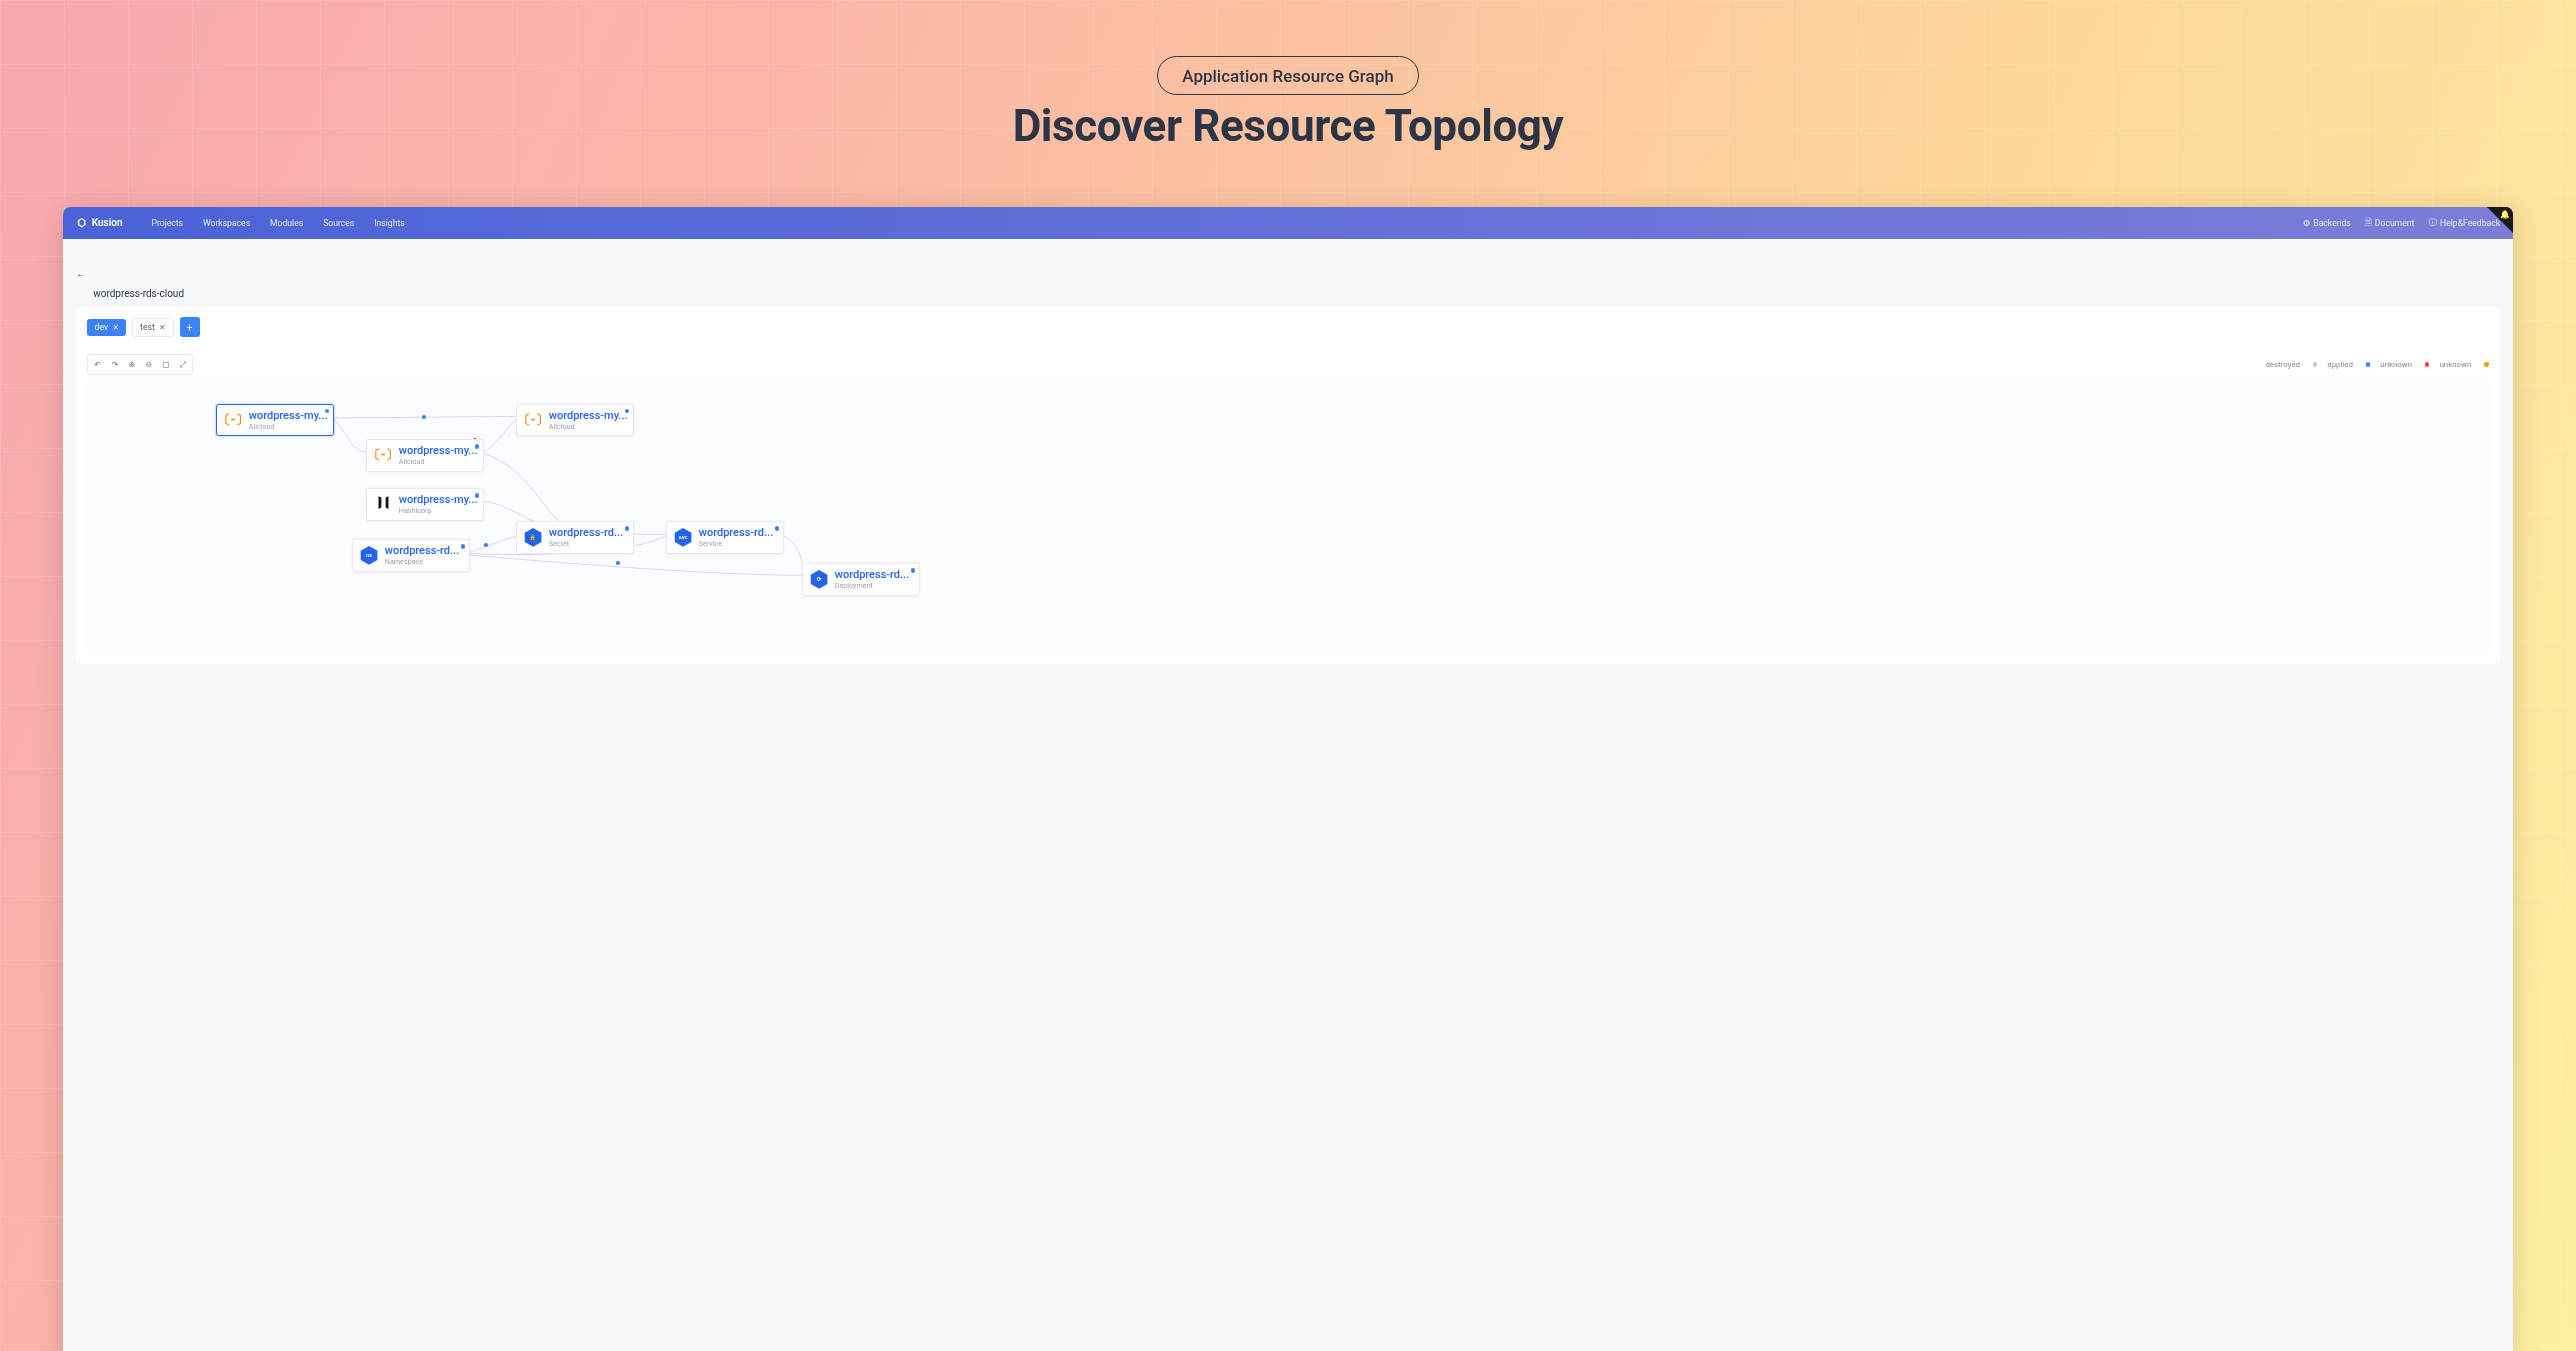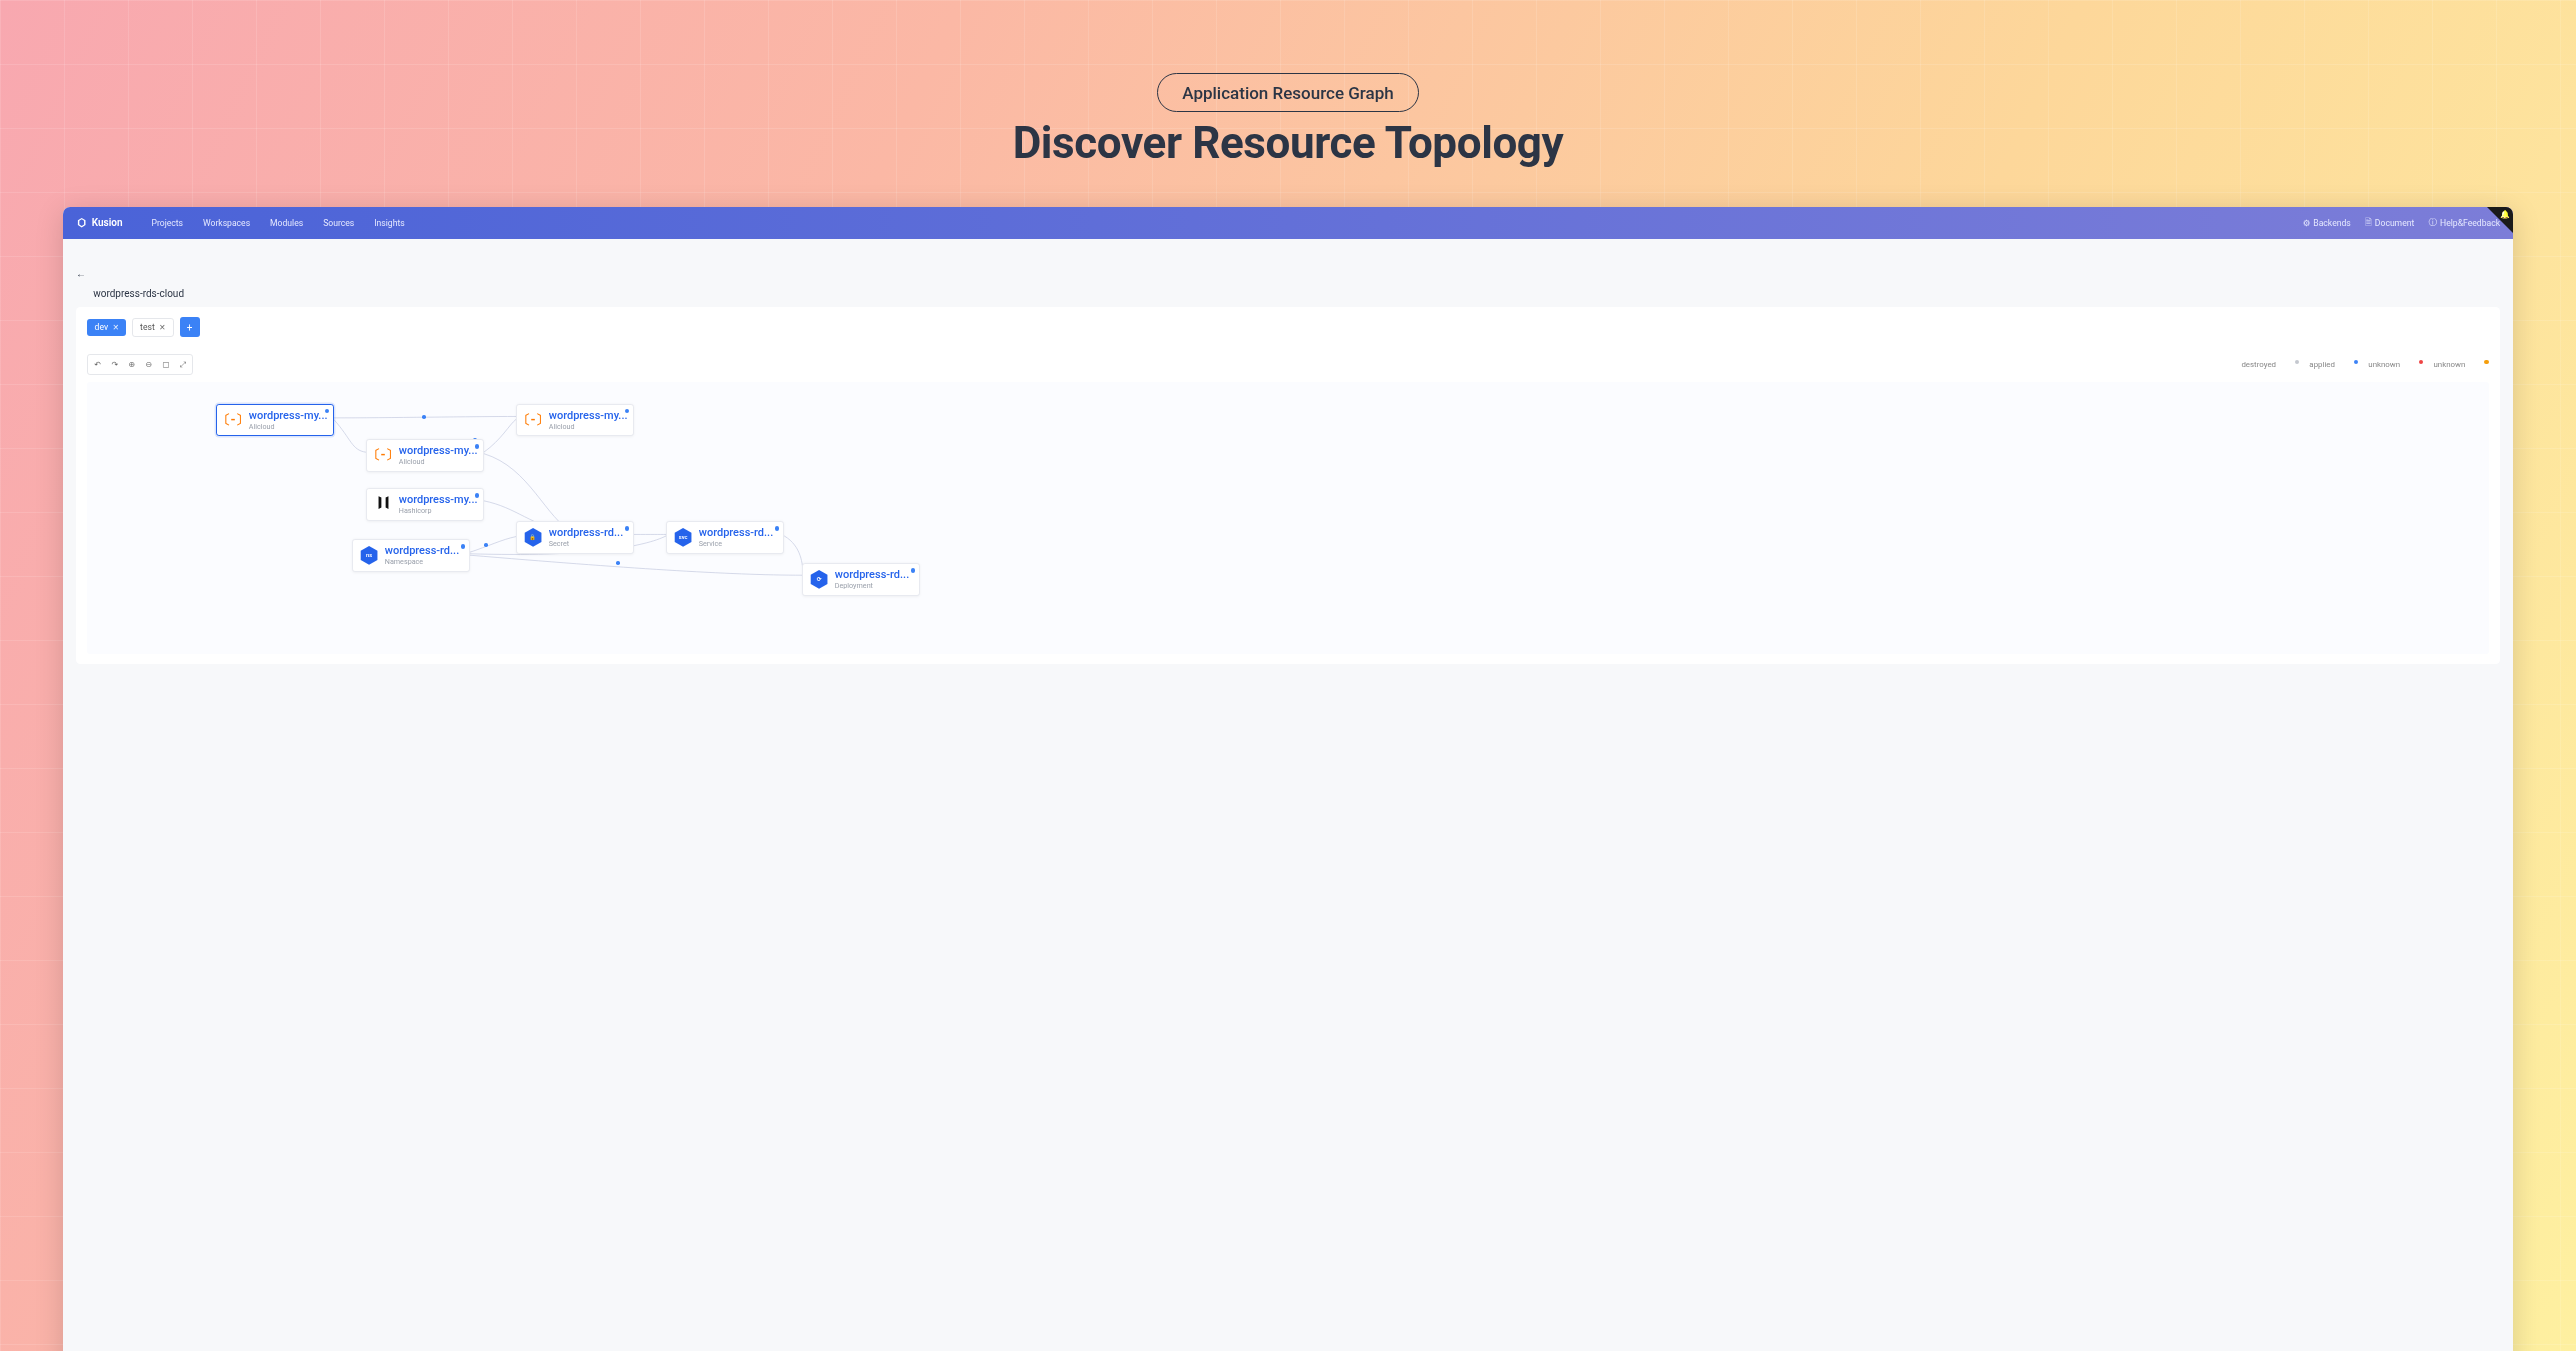--- a/index.html
+++ b/index.html
@@ -13,21 +13,21 @@
 .bg-grid {
   position: absolute;
   inset: 0;
   background-image: linear-gradient(rgba(255,255,255,0.12) 0.7px, transparent 0.7px),
                     linear-gradient(90deg, rgba(255,255,255,0.12) 0.7px, transparent 0.7px);
   background-size: 64px 64px;
   pointer-events: none;
 }
 .hero {
   text-align: center;
-  padding-top: 73px;
+  padding-top: 56px;
   position: relative;
   z-index: 1;
 }
 .pill {
   display: inline-block;
   border: 1.4px solid #2c3545;
   border-radius: 714px;
   padding: 8.6px 24px;
   font-size: 17px;
   color: #2c3545;
@@ -155,21 +155,21 @@
   color: #666;
   font-size: 7.9px;
   border-radius: 2.1px;
 }
 .legend {
   margin-left: auto;
   display: flex; gap: 10px;
   font-size: 7.9px;
   color: #888;
 }
-.legend span { display: flex; align-items: flex-start; gap: 19px; }
+.legend span { display: flex; align-items: center; gap: 13px; }
 .dot { width: 4.3px; height: 4.3px; border-radius: 50%; display: inline-block; }
 .dot.grey { background: #c5c8cf; }
 .dot.blue { background: #3b82f6; }
 .dot.red { background: #ef4444; }
 .dot.orange { background: #f59e0b; }
 .graph-canvas {
   position: relative;
   height: 272px;
   background: #fbfcff;
   border-radius: 2.9px;

